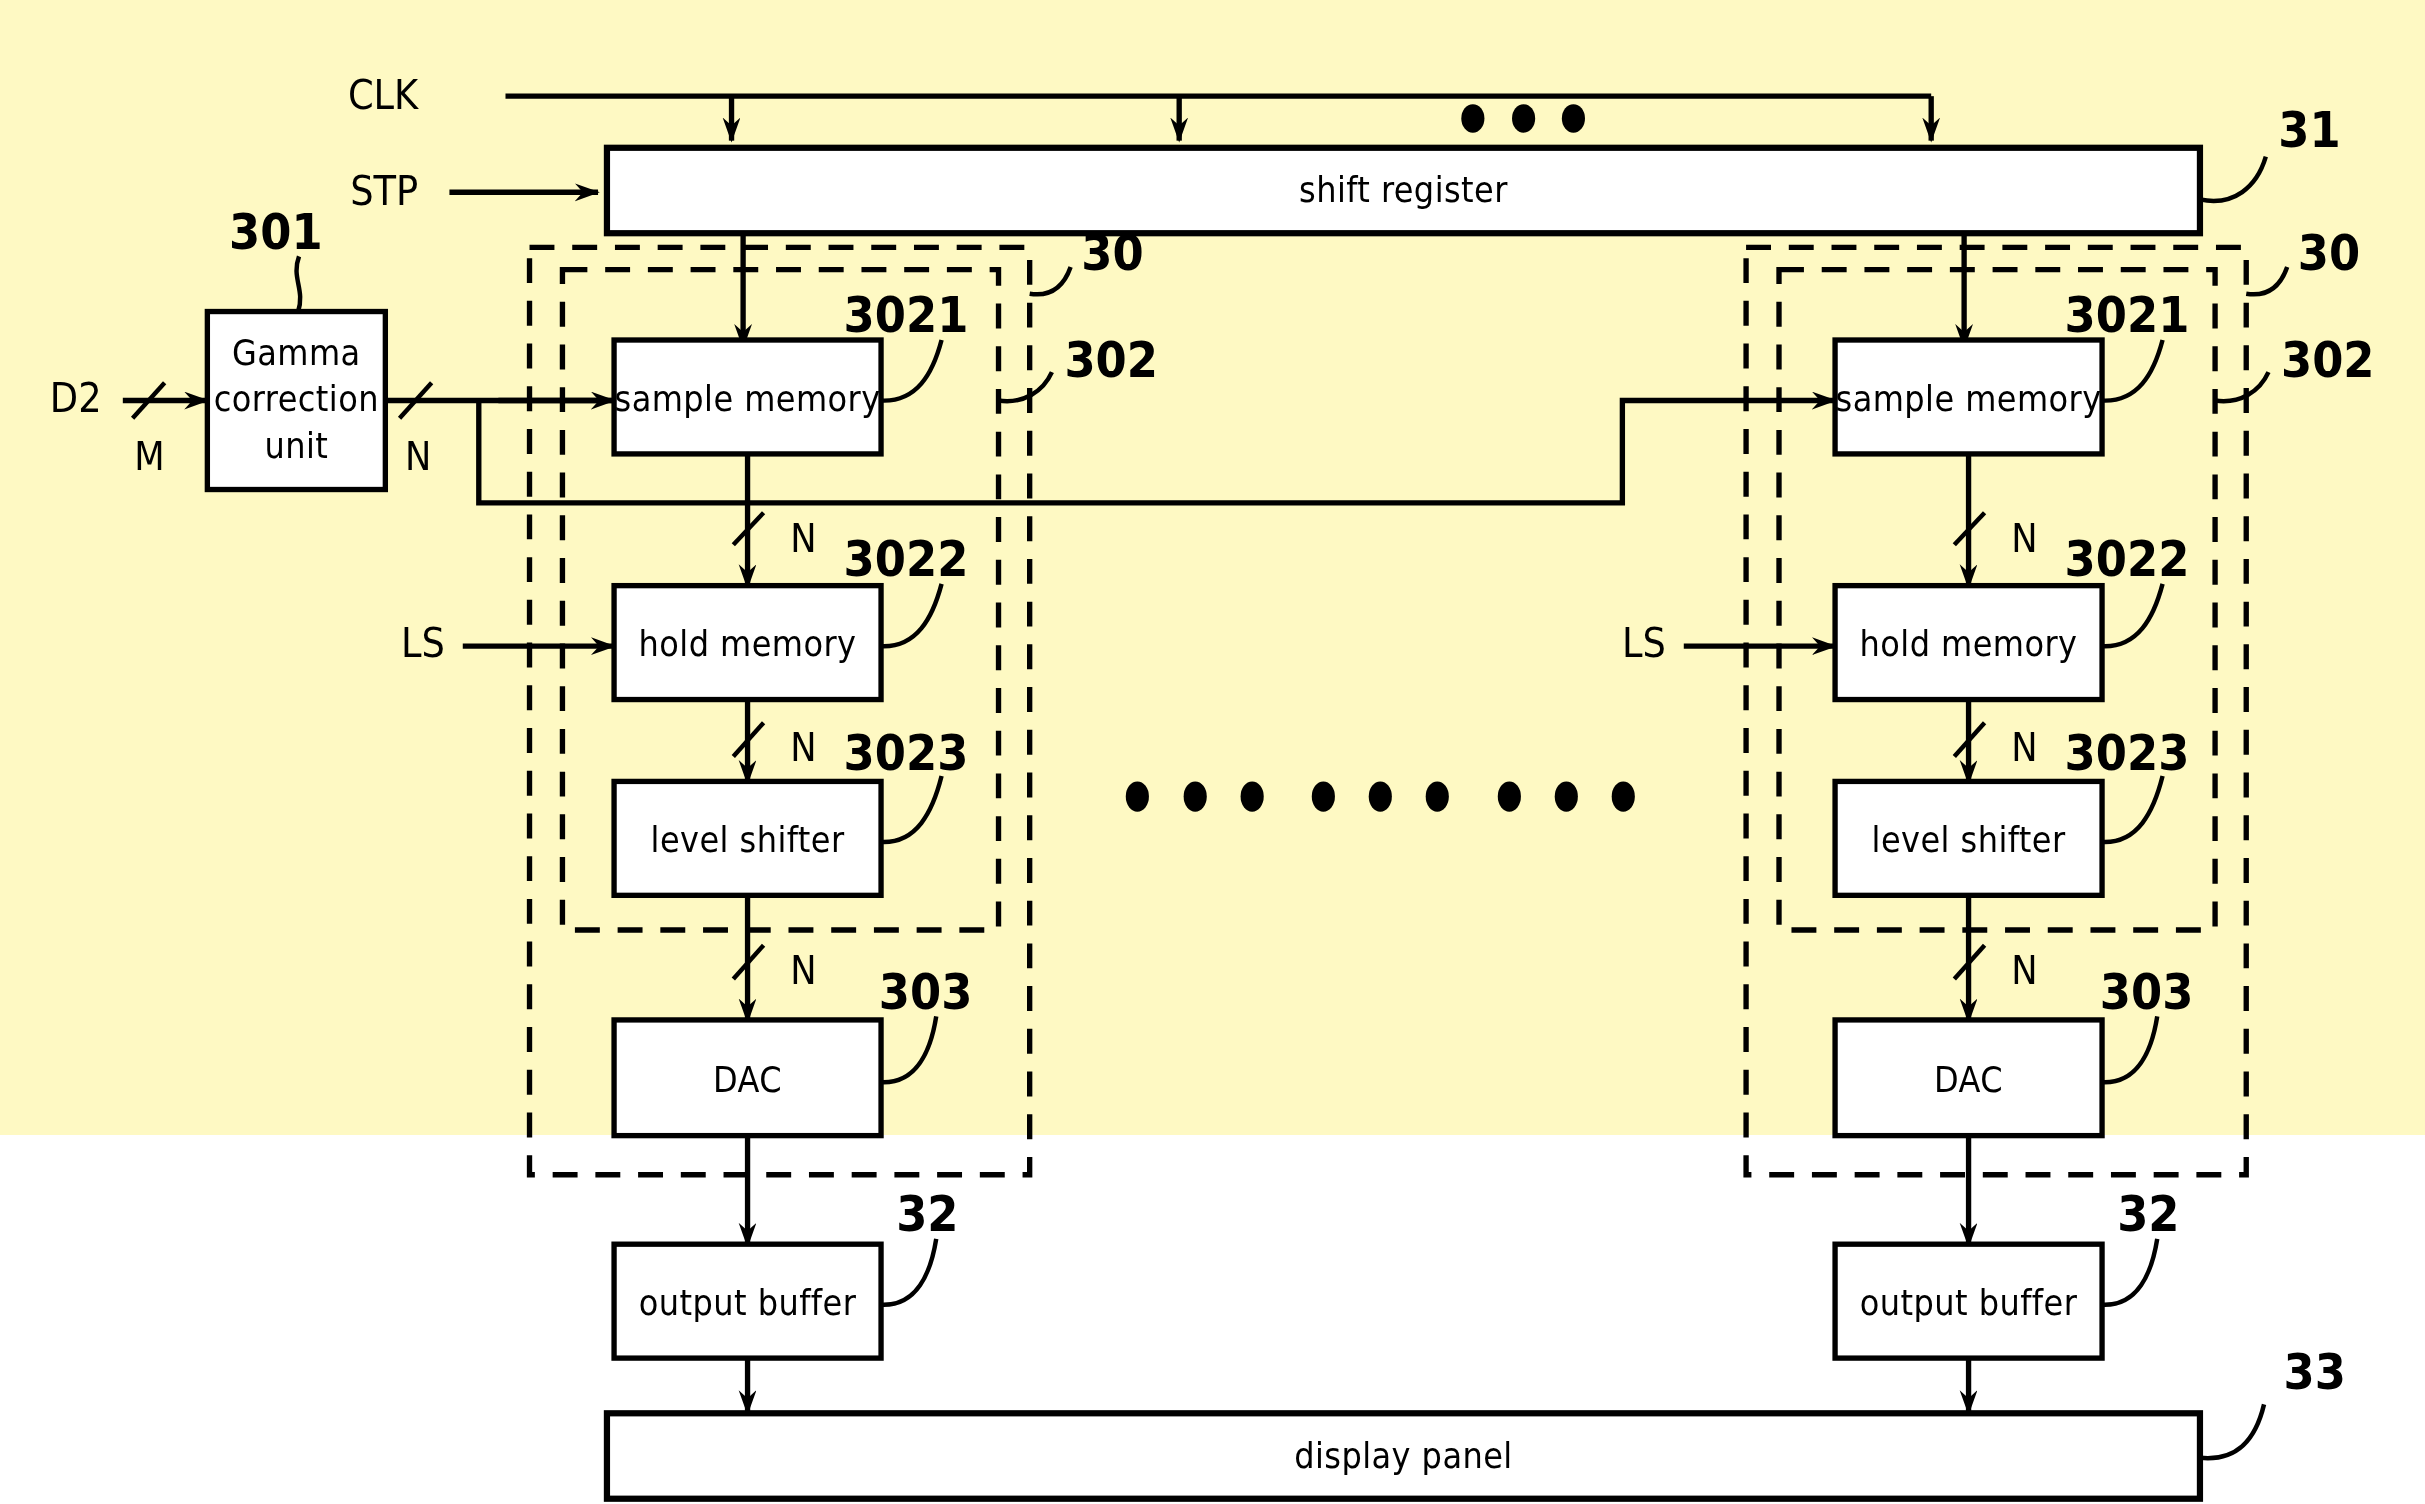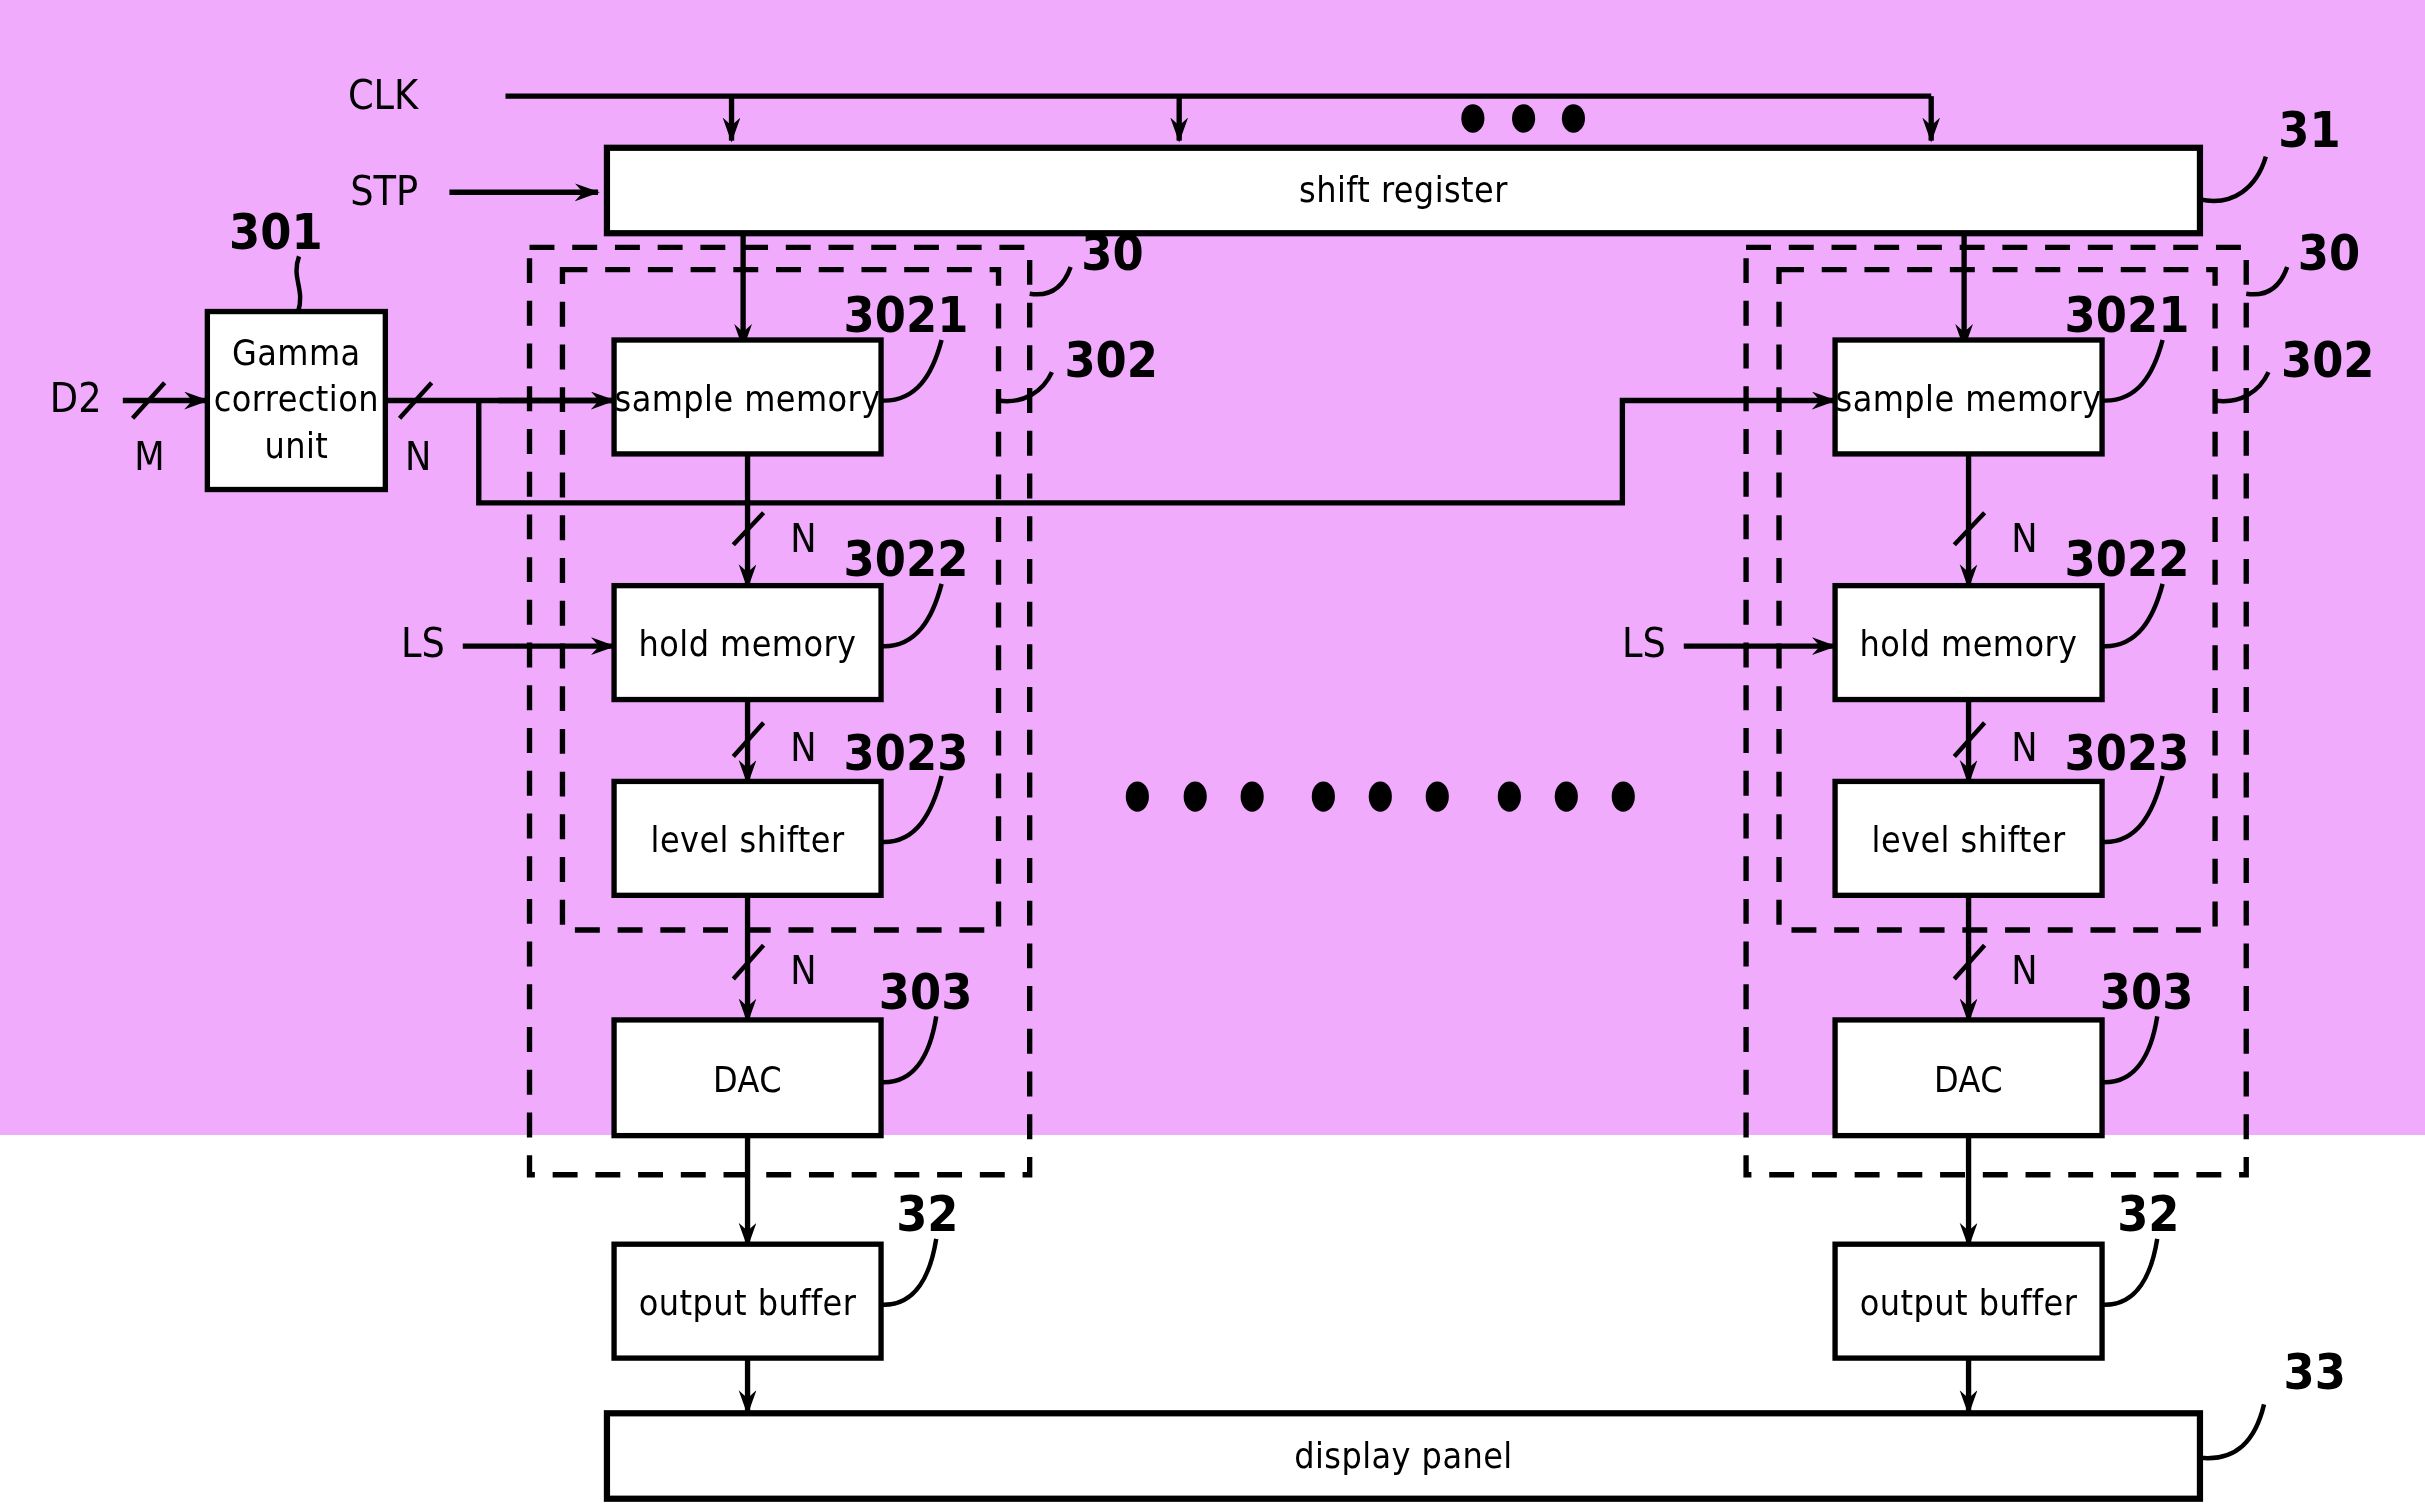--- a/index.html
+++ b/index.html
@@ -1,18 +1,18 @@
 <!DOCTYPE html>
 <html style="font-size:14.2px"><head>
 <meta charset="utf-8">
 <style>
   html,body{margin:0;padding:0;background:#ffffff;}
   body{width:2426px;height:1505px;overflow:hidden;
        font-family:"DejaVu Sans Condensed","Liberation Sans",sans-serif;}
-  #stage{position:relative;width:2426px;height:1135px;background:#f0abfc;}
+  #stage{position:relative;width:2426px;height:1135px;background:#fef9c3;}
   svg#diagram{position:absolute;left:0;top:0;width:2426px;height:1505px;}
   .blk{fill:#ffffff;stroke:#000000;stroke-width:6;}
   .wide{fill:#ffffff;stroke:#000000;stroke-width:7;}
   .wire{stroke:#000000;stroke-width:6;fill:none;stroke-linecap:butt;}
   .thinwire{stroke:#000000;stroke-width:5;fill:none;}
   .dash{fill:none;stroke:#000000;stroke-width:6;stroke-dasharray:28 20;}
   .leader{fill:none;stroke:#000000;stroke-width:5;}
   .dot{fill:#000000;}
   .ar{fill:#000000;}
   text{font-family:"DejaVu Sans Condensed","Liberation Sans",sans-serif;

